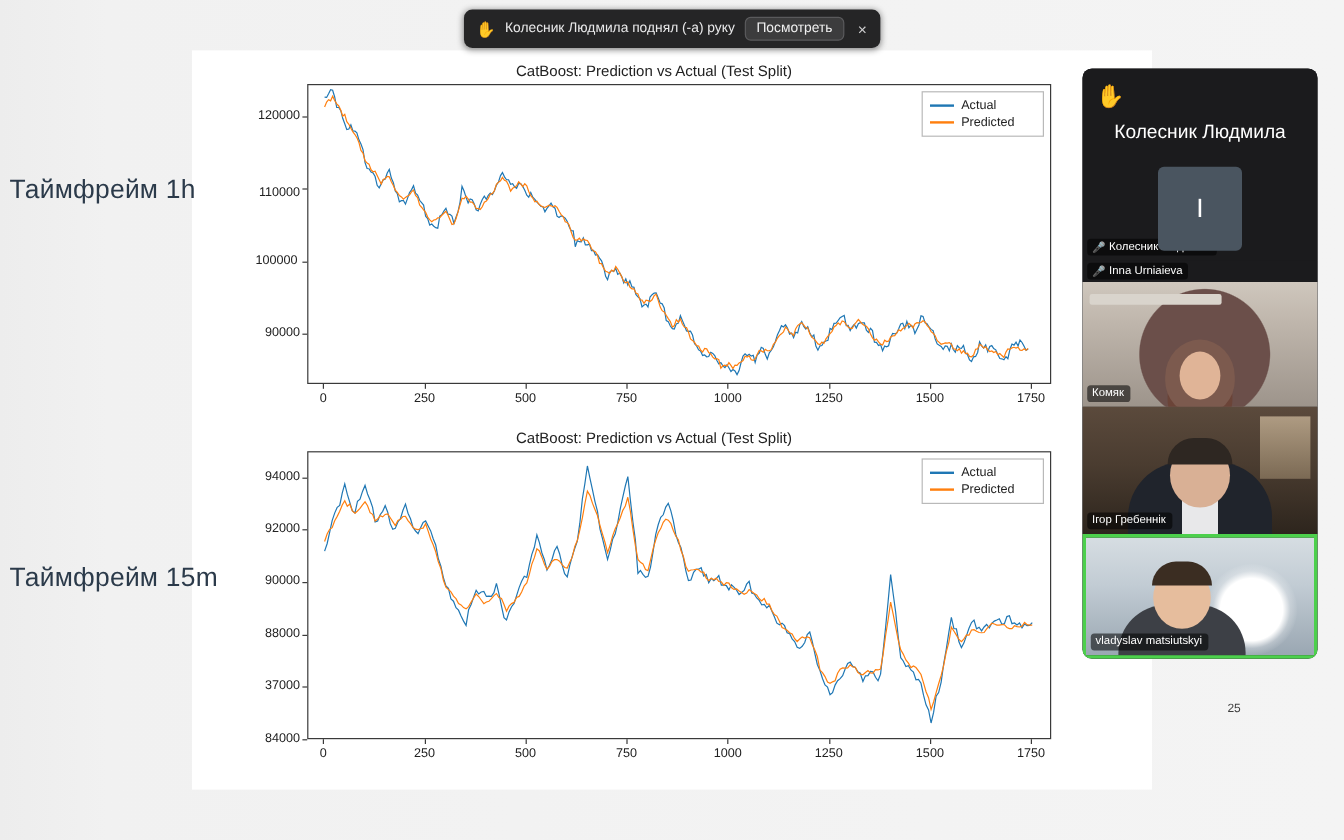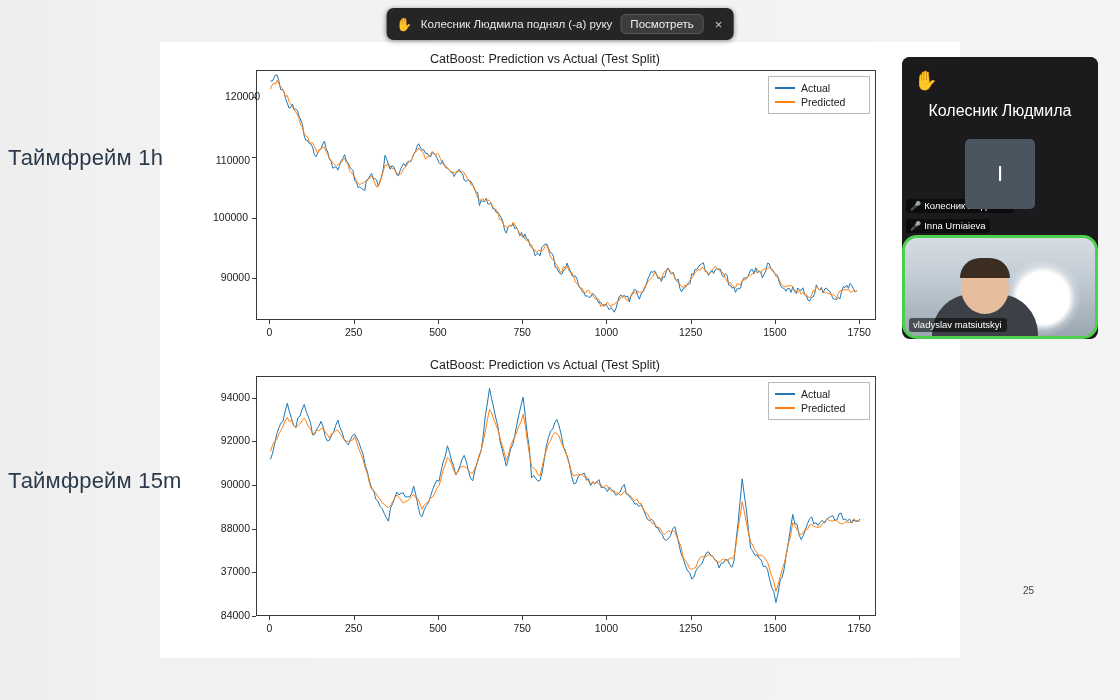--- a/index.html
+++ b/index.html
@@ -267,21 +267,20 @@
   }
   .cam2 .win {
     position: absolute;
     right: 6px; top: 8px;
     width: 42px; height: 52px;
     background: linear-gradient(#cbb79a, #8d7a61);
     opacity: .75;
   }
   .cam3 {
     background: linear-gradient(#d6dde2 0%, #c2ccd4 40%, #9aa7b2 100%);
-    border-radius: 15px;
   }
   .cam3 .glow {
     position: absolute;
     right: 14px; top: 22px;
     width: 76px; height: 76px;
     border-radius: 50%;
     background: radial-gradient(circle, #ffffff 0 26px, rgba(255,255,255,.25) 60%, rgba(255,255,255,0) 72%);
   }
   .cam3 .head {
     position: absolute;
@@ -333,21 +332,21 @@
           <path d="M13.5 9.9 L15.2 10.2 L16.8 7.2 L18.5 3.8 L20.2 4.2 L21.9 9.8 L23.6 18.6 L25.3 18.6 L27.0 21.2 L28.6 27.6 L30.3 32.1 L32.0 37.0 L33.7 36.5 L35.4 33.0 L37.1 38.1 L38.8 38.2 L40.4 39.7 L42.1 45.5 L43.8 49.0 L45.5 53.7 L47.2 64.6 L48.9 69.4 L50.5 69.6 L52.2 72.3 L53.9 73.1 L55.6 76.1 L57.3 83.4 L59.0 85.5 L60.7 82.1 L62.3 78.9 L64.0 78.2 L65.7 73.2 L67.4 70.2 L69.1 77.4 L70.8 81.3 L72.4 88.1 L74.1 90.4 L75.8 97.2 L77.5 96.2 L79.2 96.1 L80.9 99.1 L82.6 94.3 L84.2 89.6 L85.9 87.2 L87.6 83.7 L89.3 89.9 L91.0 91.5 L92.7 95.9 L94.3 97.8 L96.0 99.9 L97.7 109.2 L99.4 111.1 L101.1 116.6 L102.8 115.7 L104.5 117.5 L106.1 118.7 L107.8 119.2 L109.5 109.0 L111.2 107.9 L112.9 104.9 L114.6 102.5 L116.3 107.5 L117.9 107.6 L119.6 109.1 L121.3 115.2 L123.0 110.1 L124.7 105.4 L126.4 97.4 L128.0 84.3 L129.7 88.2 L131.4 93.5 L133.1 98.2 L134.8 94.8 L136.5 95.5 L138.2 98.9 L139.8 103.8 L141.5 104.8 L143.2 99.3 L144.9 95.3 L146.6 92.5 L148.3 95.1 L149.9 91.8 L151.6 89.9 L153.3 91.1 L155.0 87.9 L156.7 83.2 L158.4 80.7 L160.1 75.3 L161.7 72.8 L163.4 76.4 L165.1 78.8 L166.8 78.8 L168.5 82.6 L170.2 82.1 L171.8 84.7 L173.5 85.9 L175.2 81.9 L176.9 82.0 L178.6 84.2 L180.3 87.6 L182.0 91.6 L183.6 93.3 L185.3 89.5 L187.0 93.4 L188.7 95.2 L190.4 97.5 L192.1 99.1 L193.8 101.1 L195.4 101.2 L197.1 105.5 L198.8 102.7 L200.5 100.6 L202.2 98.3 L203.9 101.3 L205.5 102.5 L207.2 109.1 L208.9 110.3 L210.6 108.9 L212.3 109.6 L214.0 110.8 L215.7 113.5 L217.3 117.9 L219.0 121.2 L220.7 121.4 L222.4 134.6 L224.1 129.5 L225.8 130.4 L227.4 130.5 L229.1 127.2 L230.8 133.0 L232.5 133.0 L234.2 132.4 L235.9 137.8 L237.6 137.6 L239.2 141.5 L240.9 141.2 L242.6 144.1 L244.3 146.4 L246.0 151.4 L247.7 159.3 L249.3 162.1 L251.0 155.9 L252.7 154.3 L254.4 155.2 L256.1 152.7 L257.8 157.7 L259.5 156.6 L261.1 159.5 L262.8 164.8 L264.5 161.4 L266.2 166.6 L267.9 163.0 L269.6 168.1 L271.3 168.4 L272.9 174.4 L274.6 176.4 L276.3 177.8 L278.0 184.7 L279.7 183.2 L281.4 182.5 L283.0 184.9 L284.7 176.5 L286.4 174.6 L288.1 173.2 L289.8 173.0 L291.5 177.3 L293.2 181.6 L294.8 182.2 L296.5 185.7 L298.2 196.1 L299.9 197.0 L301.6 200.7 L303.3 202.9 L304.9 203.2 L306.6 198.9 L308.3 198.3 L310.0 192.1 L311.7 196.2 L313.4 200.2 L315.1 204.8 L316.7 205.1 L318.4 205.0 L320.1 208.2 L321.8 215.5 L323.5 217.3 L325.2 220.6 L326.8 221.5 L328.5 225.2 L330.2 224.8 L331.9 226.3 L333.6 226.1 L335.3 222.6 L337.0 223.5 L338.6 225.3 L340.3 229.2 L342.0 232.3 L343.7 231.1 L345.4 233.9 L347.1 235.3 L348.8 233.0 L350.4 235.5 L352.1 238.6 L353.8 236.9 L355.5 238.1 L357.2 241.2 L358.9 237.8 L360.5 231.3 L362.2 225.8 L363.9 223.9 L365.6 225.5 L367.3 224.3 L369.0 225.8 L370.7 225.1 L372.3 231.0 L374.0 224.8 L375.7 223.2 L377.4 218.4 L379.1 219.3 L380.8 224.5 L382.4 228.2 L384.1 223.0 L385.8 220.9 L387.5 217.9 L389.2 213.4 L390.9 207.9 L392.6 204.4 L394.2 200.4 L395.9 201.5 L397.6 199.7 L399.3 202.6 L401.0 207.4 L402.7 206.6 L404.3 210.4 L406.0 205.9 L407.7 206.4 L409.4 199.8 L411.1 196.9 L412.8 201.0 L414.5 203.2 L416.1 201.3 L417.8 206.3 L419.5 209.7 L421.2 208.1 L422.9 217.4 L424.6 220.8 L426.3 217.2 L427.9 216.9 L429.6 214.0 L431.3 213.2 L433.0 212.6 L434.7 202.7 L436.4 203.7 L438.0 198.5 L439.7 198.4 L441.4 196.1 L443.1 193.8 L444.8 192.7 L446.5 191.8 L448.2 200.4 L449.8 200.2 L451.5 204.4 L453.2 201.3 L454.9 199.3 L456.6 202.4 L458.3 198.7 L459.9 197.9 L461.6 198.1 L463.3 198.1 L465.0 204.1 L466.7 206.1 L468.4 202.6 L470.1 204.5 L471.7 214.1 L473.4 214.3 L475.1 217.0 L476.8 216.2 L478.5 221.3 L480.2 217.3 L481.8 218.0 L483.5 217.1 L485.2 210.5 L486.9 206.8 L488.6 207.1 L490.3 206.6 L492.0 202.8 L493.6 199.0 L495.3 198.4 L497.0 202.8 L498.7 196.7 L500.4 202.1 L502.1 200.1 L503.8 201.2 L505.4 206.9 L507.1 203.4 L508.8 199.8 L510.5 192.2 L512.2 192.7 L513.9 198.0 L515.5 198.7 L517.2 201.5 L518.9 203.5 L520.6 204.6 L522.3 211.4 L524.0 215.6 L525.7 216.8 L527.3 217.7 L529.0 220.2 L530.7 217.3 L532.4 217.6 L534.1 221.4 L535.8 215.6 L537.4 220.3 L539.1 222.5 L540.8 217.0 L542.5 219.0 L544.2 219.3 L545.9 216.8 L547.6 223.2 L549.2 224.4 L550.9 229.0 L552.6 230.3 L554.3 226.4 L556.0 226.0 L557.7 222.7 L559.3 213.9 L561.0 217.2 L562.7 219.1 L564.4 216.4 L566.1 222.0 L567.8 217.8 L569.5 217.0 L571.1 219.5 L572.8 220.5 L574.5 224.4 L576.2 227.8 L577.9 228.0 L579.6 228.8 L581.3 226.2 L582.9 227.9 L584.6 220.2 L586.3 215.7 L588.0 216.6 L589.7 214.1 L591.4 217.3 L593.0 212.4 L594.7 214.4 L596.4 217.5 L598.1 221.0 L599.8 219.9" fill="none" stroke="#1f77b4" stroke-width="1"></path>
           <path d="M13.5 18.1 L15.2 14.0 L16.8 12.1 L18.5 13.0 L20.2 9.2 L21.9 12.8 L23.6 15.6 L25.3 17.3 L27.0 20.9 L28.6 25.9 L30.3 24.3 L32.0 30.4 L33.7 32.6 L35.4 35.9 L37.1 38.9 L38.8 41.1 L40.4 43.7 L42.1 47.7 L43.8 54.4 L45.5 56.5 L47.2 62.9 L48.9 64.9 L50.5 65.8 L52.2 70.5 L53.9 72.1 L55.6 71.7 L57.3 75.3 L59.0 78.8 L60.7 82.4 L62.3 78.5 L64.0 77.9 L65.7 76.0 L67.4 76.4 L69.1 80.5 L70.8 83.6 L72.4 87.4 L74.1 89.3 L75.8 92.0 L77.5 93.1 L79.2 95.0 L80.9 93.5 L82.6 92.3 L84.2 91.6 L85.9 88.9 L87.6 87.4 L89.3 91.8 L91.0 93.6 L92.7 99.9 L94.3 101.7 L96.0 103.8 L97.7 106.0 L99.4 109.9 L101.1 112.2 L102.8 113.7 L104.5 112.3 L106.1 112.0 L107.8 110.5 L109.5 110.3 L111.2 108.4 L112.9 106.7 L114.6 105.1 L116.3 108.1 L117.9 112.0 L119.6 116.1 L121.3 115.4 L123.0 111.3 L124.7 105.5 L126.4 99.5 L128.0 94.2 L129.7 94.6 L131.4 92.5 L133.1 94.7 L134.8 97.4 L136.5 97.4 L138.2 99.6 L139.8 102.7 L141.5 102.8 L143.2 103.5 L144.9 101.3 L146.6 97.5 L148.3 96.5 L149.9 94.3 L151.6 90.7 L153.3 90.4 L155.0 88.0 L156.7 82.6 L158.4 80.8 L160.1 79.7 L161.7 76.8 L163.4 79.3 L165.1 80.1 L166.8 83.4 L168.5 88.3 L170.2 85.9 L171.8 85.1 L173.5 83.8 L175.2 80.5 L176.9 82.2 L178.6 84.6 L180.3 82.1 L182.0 83.8 L183.6 88.5 L185.3 92.1 L187.0 94.0 L188.7 97.1 L190.4 96.6 L192.1 99.2 L193.8 100.5 L195.4 101.4 L197.1 101.9 L198.8 101.0 L200.5 100.0 L202.2 100.5 L203.9 101.3 L205.5 100.4 L207.2 101.8 L208.9 105.0 L210.6 107.8 L212.3 109.5 L214.0 113.8 L215.7 114.4 L217.3 116.5 L219.0 122.4 L220.7 127.0 L222.4 129.1 L224.1 128.9 L225.8 127.5 L227.4 129.8 L229.1 128.1 L230.8 129.1 L232.5 129.4 L234.2 132.2 L235.9 136.1 L237.6 138.2 L239.2 138.7 L240.9 141.7 L242.6 148.5 L244.3 148.7 L246.0 152.5 L247.7 155.1 L249.3 155.6 L251.0 156.9 L252.7 154.1 L254.4 155.2 L256.1 151.1 L257.8 153.4 L259.5 156.6 L261.1 159.6 L262.8 163.5 L264.5 164.7 L266.2 163.9 L267.9 168.2 L269.6 169.7 L271.3 169.7 L272.9 173.2 L274.6 173.9 L276.3 178.9 L278.0 179.0 L279.7 181.8 L281.4 179.2 L283.0 179.5 L284.7 180.2 L286.4 178.8 L288.1 175.4 L289.8 174.1 L291.5 179.3 L293.2 184.9 L294.8 187.9 L296.5 188.9 L298.2 191.8 L299.9 194.5 L301.6 197.0 L303.3 201.5 L304.9 200.5 L306.6 195.4 L308.3 197.5 L310.0 194.7 L311.7 199.2 L313.4 201.7 L315.1 201.9 L316.7 205.7 L318.4 211.4 L320.1 212.7 L321.8 214.4 L323.5 217.0 L325.2 217.3 L326.8 220.7 L328.5 222.3 L330.2 219.4 L331.9 219.7 L333.6 222.8 L335.3 223.9 L337.0 226.6 L338.6 228.0 L340.3 227.8 L342.0 228.7 L343.7 235.8 L345.4 233.9 L347.1 233.3 L348.8 234.1 L350.4 231.2 L352.1 233.5 L353.8 236.2 L355.5 233.2 L357.2 233.5 L358.9 231.4 L360.5 230.6 L362.2 229.4 L363.9 225.8 L365.6 226.5 L367.3 225.5 L369.0 228.8 L370.7 229.3 L372.3 228.1 L374.0 224.5 L375.7 221.1 L377.4 221.4 L379.1 222.5 L380.8 220.1 L382.4 221.3 L384.1 221.3 L385.8 220.4 L387.5 216.0 L389.2 214.1 L390.9 210.7 L392.6 208.5 L394.2 207.2 L395.9 205.5 L397.6 201.5 L399.3 203.2 L401.0 206.1 L402.7 206.9 L404.3 208.7 L406.0 203.1 L407.7 200.3 L409.4 199.0 L411.1 197.9 L412.8 199.9 L414.5 202.3 L416.1 202.2 L417.8 207.1 L419.5 210.0 L421.2 211.4 L422.9 213.2 L424.6 215.6 L426.3 216.1 L427.9 214.1 L429.6 215.2 L431.3 211.4 L433.0 209.1 L434.7 207.0 L436.4 205.1 L438.0 201.5 L439.7 200.3 L441.4 198.0 L443.1 199.6 L444.8 196.5 L446.5 197.1 L448.2 199.5 L449.8 201.5 L451.5 202.6 L453.2 202.6 L454.9 199.6 L456.6 197.5 L458.3 195.3 L459.9 197.1 L461.6 199.0 L463.3 200.3 L465.0 200.9 L466.7 203.0 L468.4 207.4 L470.1 210.5 L471.7 212.5 L473.4 211.6 L475.1 213.9 L476.8 215.8 L478.5 216.5 L480.2 212.5 L481.8 213.6 L483.5 213.3 L485.2 209.8 L486.9 208.9 L488.6 208.7 L490.3 206.4 L492.0 203.8 L493.6 204.8 L495.3 202.8 L497.0 202.0 L498.7 200.2 L500.4 198.4 L502.1 200.0 L503.8 202.2 L505.4 198.9 L507.1 197.9 L508.8 198.1 L510.5 197.8 L512.2 196.3 L513.9 197.3 L515.5 200.1 L517.2 201.9 L518.9 205.4 L520.6 206.7 L522.3 208.8 L524.0 212.9 L525.7 214.3 L527.3 215.9 L529.0 215.4 L530.7 214.7 L532.4 214.9 L534.1 214.5 L535.8 215.8 L537.4 219.6 L539.1 219.9 L540.8 221.3 L542.5 219.7 L544.2 223.3 L545.9 221.3 L547.6 223.7 L549.2 223.3 L550.9 226.0 L552.6 226.3 L554.3 224.9 L556.0 220.0 L557.7 219.8 L559.3 215.8 L561.0 216.8 L562.7 218.9 L564.4 218.0 L566.1 220.4 L567.8 221.9 L569.5 221.5 L571.1 222.7 L572.8 221.9 L574.5 224.5 L576.2 223.6 L577.9 225.3 L579.6 226.8 L581.3 222.4 L582.9 219.8 L584.6 220.1 L586.3 218.9 L588.0 218.4 L589.7 219.1 L591.4 218.3 L593.0 220.8 L594.7 221.0 L596.4 219.7 L598.1 220.9 L599.8 219.3" fill="none" stroke="#ff7f0e" stroke-width="1"></path>
         </svg>
       </div>
       <div class="ytick" style="left: 14px; top: 218.831px; width: 56px;">90000</div>
       <div class="tickmark" style="left: 72px; top: 225.831px; width: 4px; height: 1px;"></div>
       <div class="ytick" style="left: 12px; top: 158.59px; width: 56px;">100000</div>
       <div class="tickmark" style="left: 72px; top: 165.59px; width: 4px; height: 1px;"></div>
       <div class="ytick" style="left: 14px; top: 102px; width: 56px;">110000</div>
       <div class="tickmark" style="left: 72px; top: 105.349px; width: 4px; height: 1px;"></div>
-      <div class="ytick" style="left: 24px; top: 38.1084px; width: 56px;">120000</div>
+      <div class="ytick" style="left: 14px; top: 38.1084px; width: 56px;">120000</div>
       <div class="tickmark" style="left: 72px; top: 45.1084px; width: 4px; height: 1px;"></div>
       <div class="xtick" style="left: 64.4783px; top: 274px; width: 50px;">0</div>
       <div class="tickmark" style="left: 89.4783px; top: 268px; width: 1px; height: 4px;"></div>
       <div class="xtick" style="left: 148.717px; top: 274px; width: 50px;">250</div>
       <div class="tickmark" style="left: 173.717px; top: 268px; width: 1px; height: 4px;"></div>
       <div class="xtick" style="left: 232.957px; top: 274px; width: 50px;">500</div>
       <div class="tickmark" style="left: 257.957px; top: 268px; width: 1px; height: 4px;"></div>
       <div class="xtick" style="left: 317.196px; top: 274px; width: 50px;">750</div>
       <div class="tickmark" style="left: 342.196px; top: 268px; width: 1px; height: 4px;"></div>
       <div class="xtick" style="left: 401.435px; top: 274px; width: 50px;">1000</div>
@@ -437,21 +436,39 @@
       <div class="avatar-box">I</div>
     </div>
 
     <div class="tile" style="height:18px; background:#1b1b1d;">
       <div class="tile-name" style="bottom:2px;">
         <span class="mic-muted">🎤</span>
         <span>Inna Urniaieva</span>
       </div>
     </div>
 
-
+    <div class="tile cam1" style="height:104px;">
+      <div class="bar"></div>
+      <div class="head"></div>
+      <div class="face"></div>
+      <div class="tile-name">
+        <span>Комяк</span>
+      </div>
+    </div>
+
+    <div class="tile cam2" style="height:106px;">
+      <div class="win"></div>
+      <div class="body"></div>
+      <div class="shirt"></div>
+      <div class="head"></div>
+      <div class="hair"></div>
+      <div class="tile-name">
+        <span>Ігор Гребеннік</span>
+      </div>
+    </div>
 
     <div class="tile cam3 tile-active" style="height:104px;">
       <div class="glow"></div>
       <div class="body"></div>
       <div class="head"></div>
       <div class="hair"></div>
       <div class="tile-name">
         <span>vladyslav matsiutskyi</span>
       </div>
     </div>

